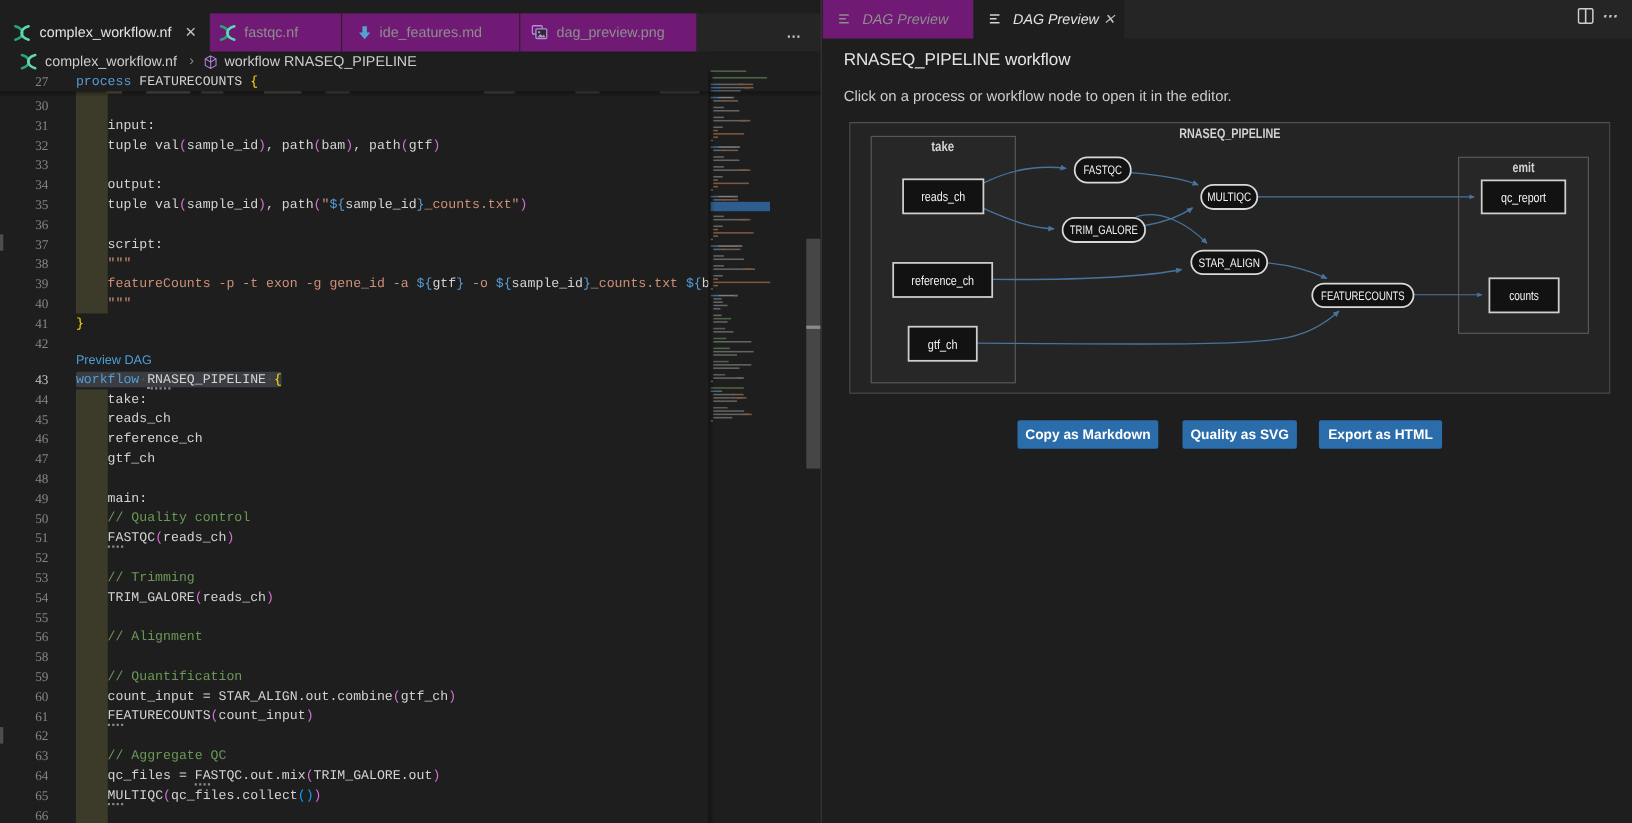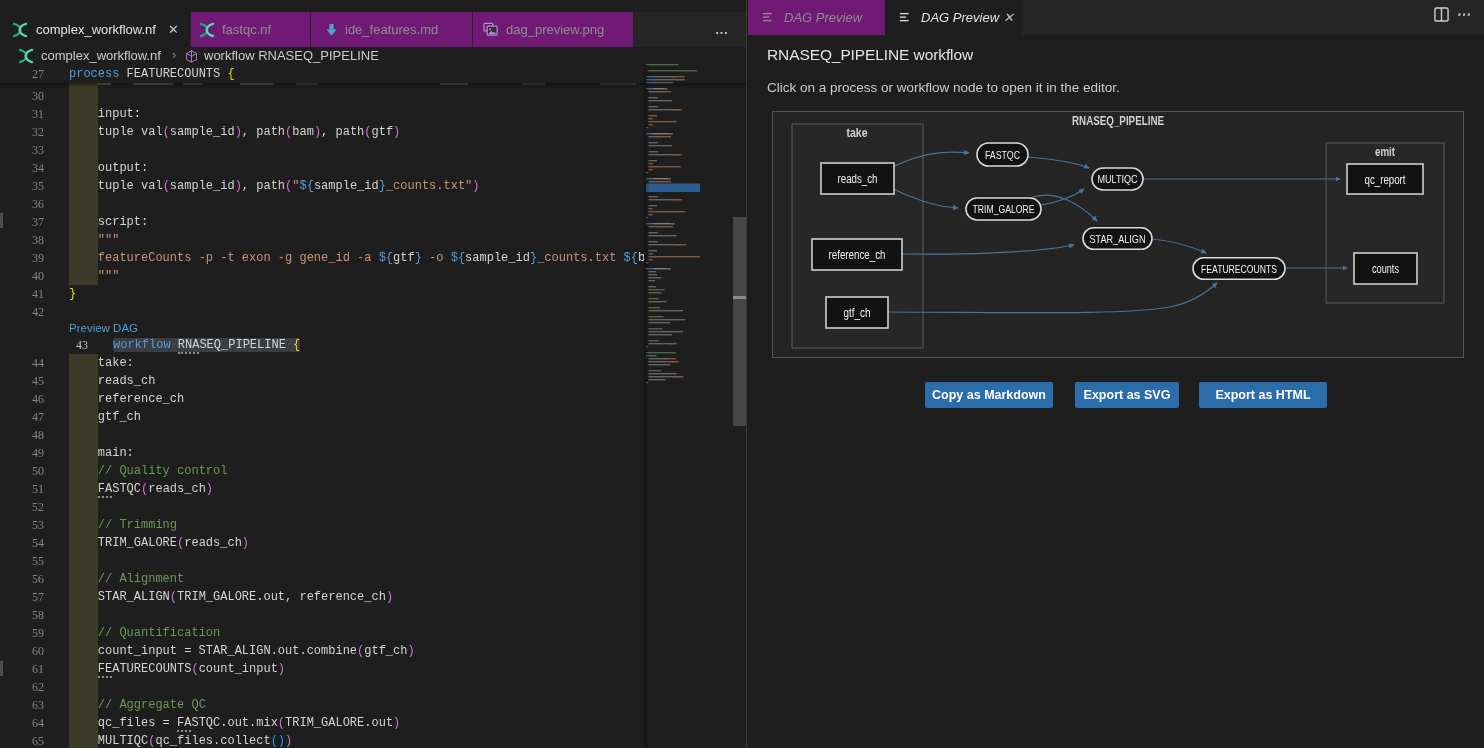--- a/index.html
+++ b/index.html
@@ -6,21 +6,21 @@
 #editor { position:absolute; left:0; top:12px; width:746px; height:748px; background:#1e1e1e; overflow:hidden; }
 #tabs { position:absolute; left:0; top:0; width:746px; height:35px; background:#252526; }
 .tab { position:absolute; top:0; height:35px; background:#701a75; color:#8e8e8e; font-size:13px; }
 .tab.active { background:#1e1e1e; color:#e4e4e4; }
 .tab span.lbl { position:absolute; top:10px; white-space:nowrap; }
 #crumbs { position:absolute; left:0; top:35px; width:746px; height:18px; background:#1e1e1e; color:#cccccc; font-size:13px; }
 #codepane { position:absolute; left:0; top:75px; width:746px; font-family:"Liberation Mono",monospace; font-size:12px; }
 .row { height:18px; line-height:18px; display:flex; }
 .row.lens { height:15px; line-height:14px; }
 .num { width:44px; text-align:right; color:#858585; flex:none;font-family:Liberation Serif, serif; }
-.num.act { color:#c6c6c6;margin-left:44px; }
+.num.act { color:#c6c6c6; }
 .codet { padding-left:25px; white-space:pre; color:#d4d4d4; flex:none; }
 i { font-style:normal; }
 .kw { color:#569cd6; } .s { color:#ce9178; } .c { color:#6a9955; }
 .p1 { color:#ffd700; } .p2 { color:#d670d6; } .p3 { color:#179fff; }
 .ib { color:#569cd6; } .wsd { color:#55585c; }
 .u3 { border-bottom:2px dotted #8a8a8a; }
 .selbox { background:#3a3d41; border-radius:2px; }
 .cl { margin-left:69px; font-family:"Liberation Sans",sans-serif; font-size:11.5px; color:#4c9fd8; }
 #sticky { position:absolute; left:0; top:53px; width:644px; height:18px; line-height:18px; background:#1e1e1e; font-family:"Liberation Mono",monospace; font-size:12px; display:flex; z-index:3; }
 .indentblk { position:absolute; left:69px; width:29px; background:#3c3a29; z-index:0; }
@@ -196,24 +196,20 @@
         <span class="num ">54</span>
         <span class="codet">    TRIM_GALORE<i class="p2">(</i>reads_ch<i class="p2">)</i></span>
       </div>
 <div class="row">
         <span class="num ">55</span>
         <span class="codet"></span>
       </div>
 <div class="row">
         <span class="num ">56</span>
         <span class="codet">    <i class="c">// Alignment</i></span>
-      </div>
-<div class="row">
-        <span class="num ">57</span>
-        <span class="codet">    STAR_ALIGN<i class="p2">(</i>TRIM_GALORE.out, reference_ch<i class="p2">)</i></span>
       </div>
 <div class="row">
         <span class="num ">58</span>
         <span class="codet"></span>
       </div>
 <div class="row">
         <span class="num ">59</span>
         <span class="codet">    <i class="c">// Quantification</i></span>
       </div>
 <div class="row">
@@ -447,14 +443,14 @@
 <rect x="320.0" y="57.0" width="51" height="22" rx="11.0" ry="11.0" fill="#121212" stroke="#d9d9d9" stroke-width="1.6"></rect>
       <text x="345.5" y="72" text-anchor="middle" class="nlab" font-size="11.2" textLength="40" lengthAdjust="spacingAndGlyphs">MULTIQC</text>
 <rect x="194.0" y="87.0" width="75" height="22" rx="11.0" ry="11.0" fill="#121212" stroke="#d9d9d9" stroke-width="1.6"></rect>
       <text x="231.5" y="102" text-anchor="middle" class="nlab" font-size="11.2" textLength="62" lengthAdjust="spacingAndGlyphs">TRIM_GALORE</text>
 <rect x="311.0" y="116.75" width="69" height="21.5" rx="10.75" ry="10.75" fill="#121212" stroke="#d9d9d9" stroke-width="1.6"></rect>
       <text x="345.5" y="131.5" text-anchor="middle" class="nlab" font-size="11.2" textLength="56" lengthAdjust="spacingAndGlyphs">STAR_ALIGN</text>
 <rect x="421.0" y="146.75" width="92" height="21.5" rx="10.75" ry="10.75" fill="#121212" stroke="#d9d9d9" stroke-width="1.6"></rect>
       <text x="467" y="161.5" text-anchor="middle" class="nlab" font-size="11.2" textLength="76" lengthAdjust="spacingAndGlyphs">FEATURECOUNTS</text>
   </svg>
   <div class="btn" style="left:177px;top:382px;width:128px">Copy as Markdown</div>
-  <div class="btn" style="left:327px;top:382px;width:104px">Export as SVG</div>
-  <div class="btn" style="left:451px;top:382px;width:128px">Export as HTML</div>
+  <div class="btn" style="left:327px;top:382px;width:104px">Quality as SVG</div>
+  <div class="btn" style="left:451px;top:382px;width:112px">Export as HTML</div>
 </div>
 </body></html>

